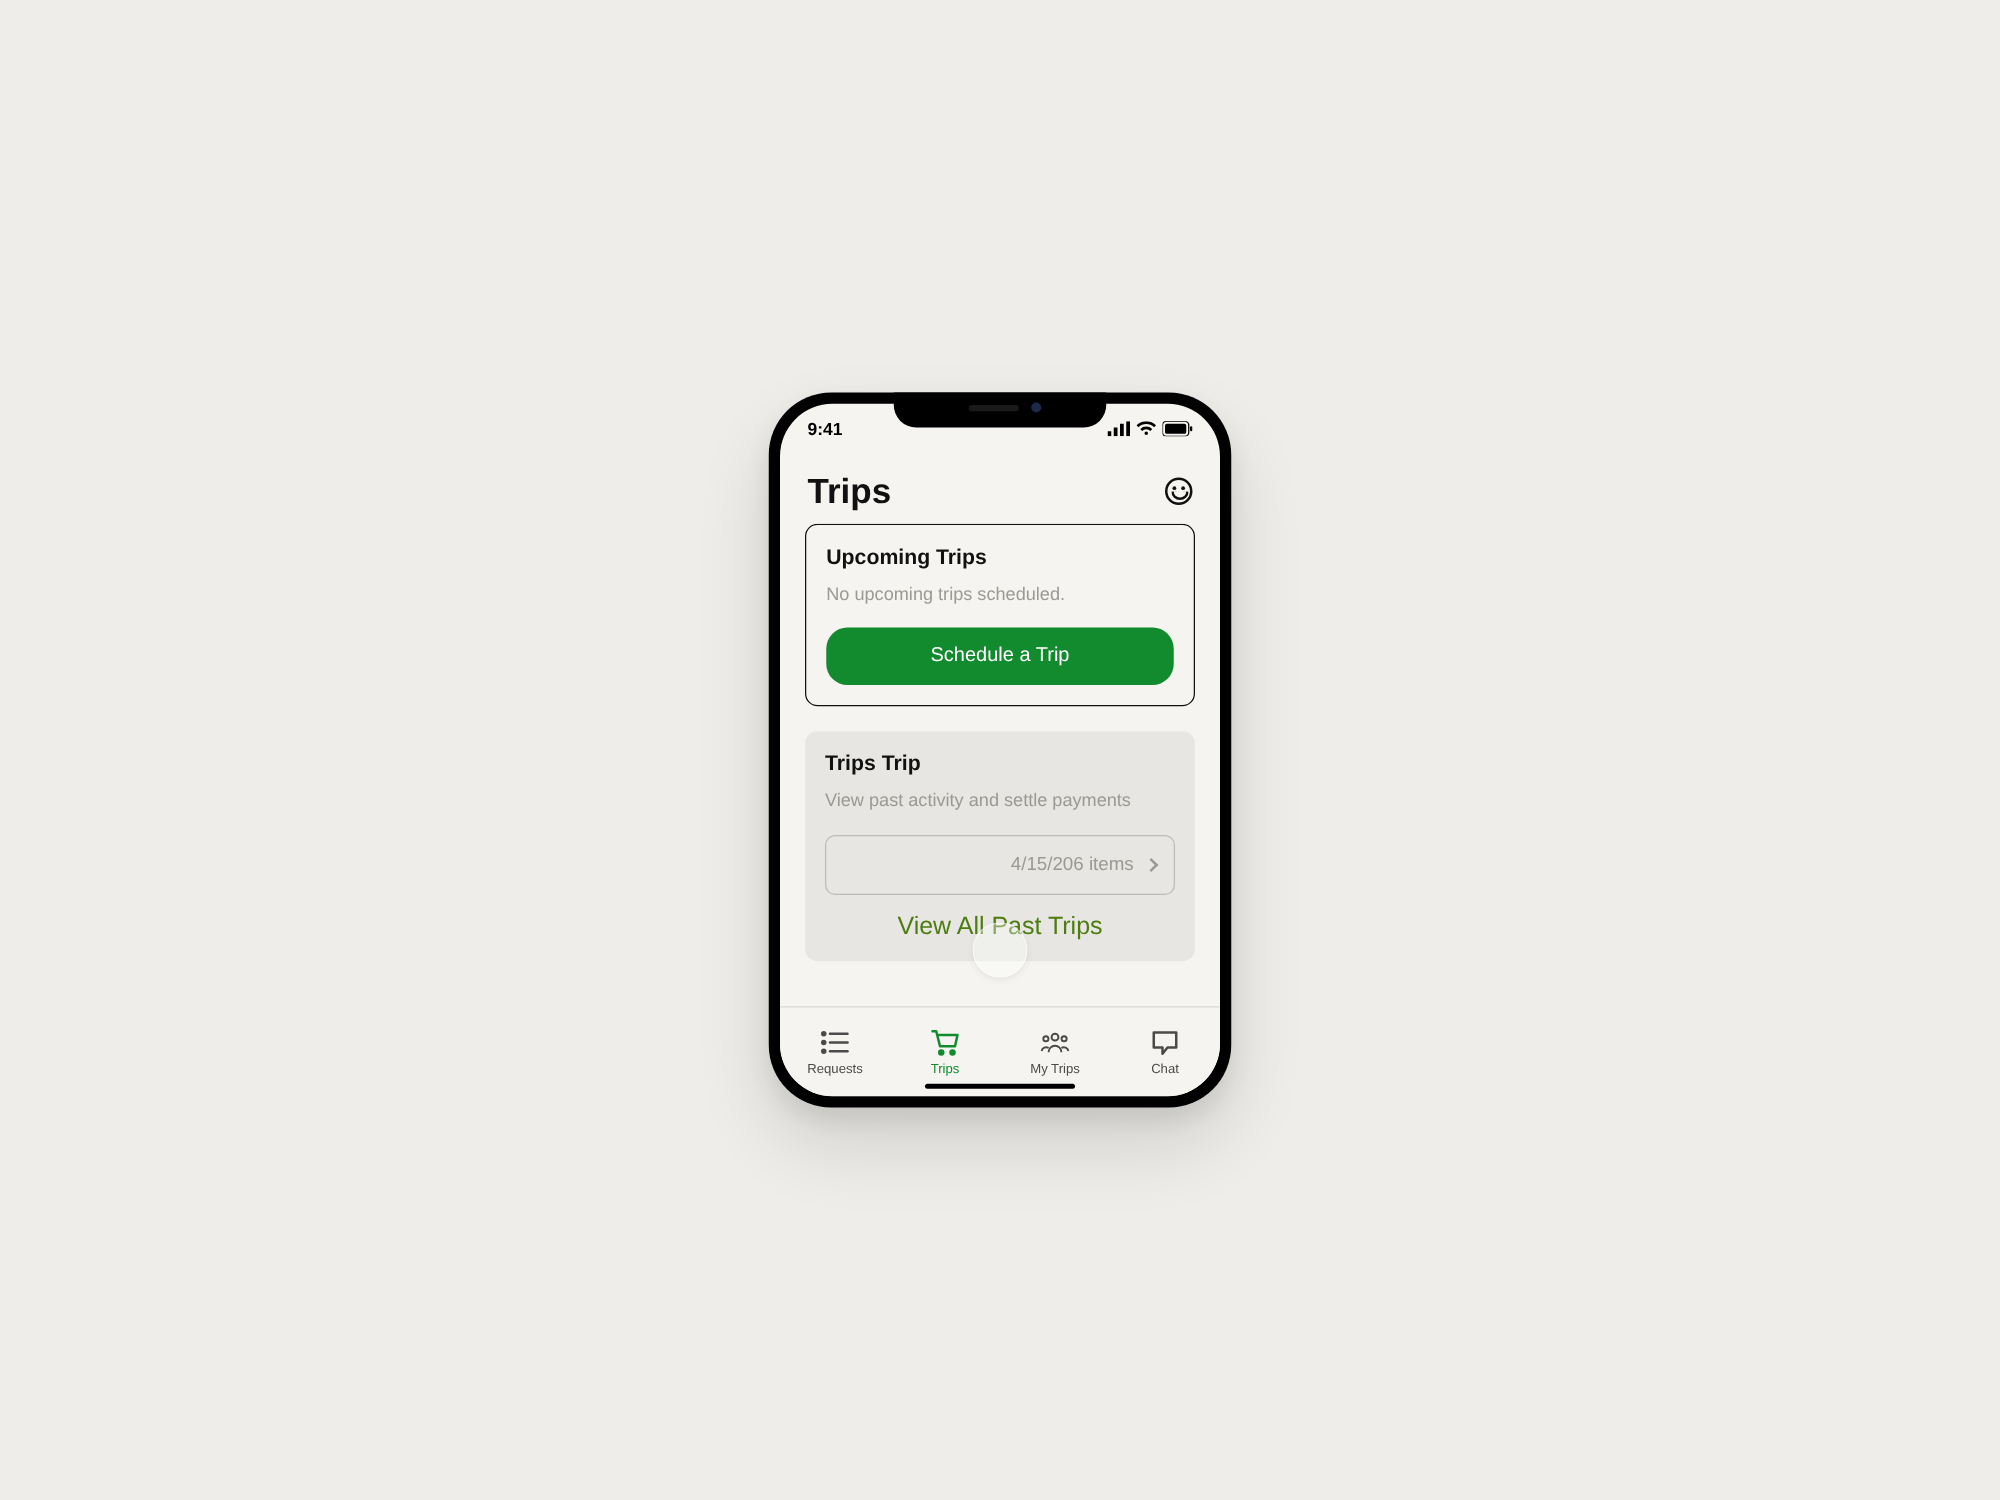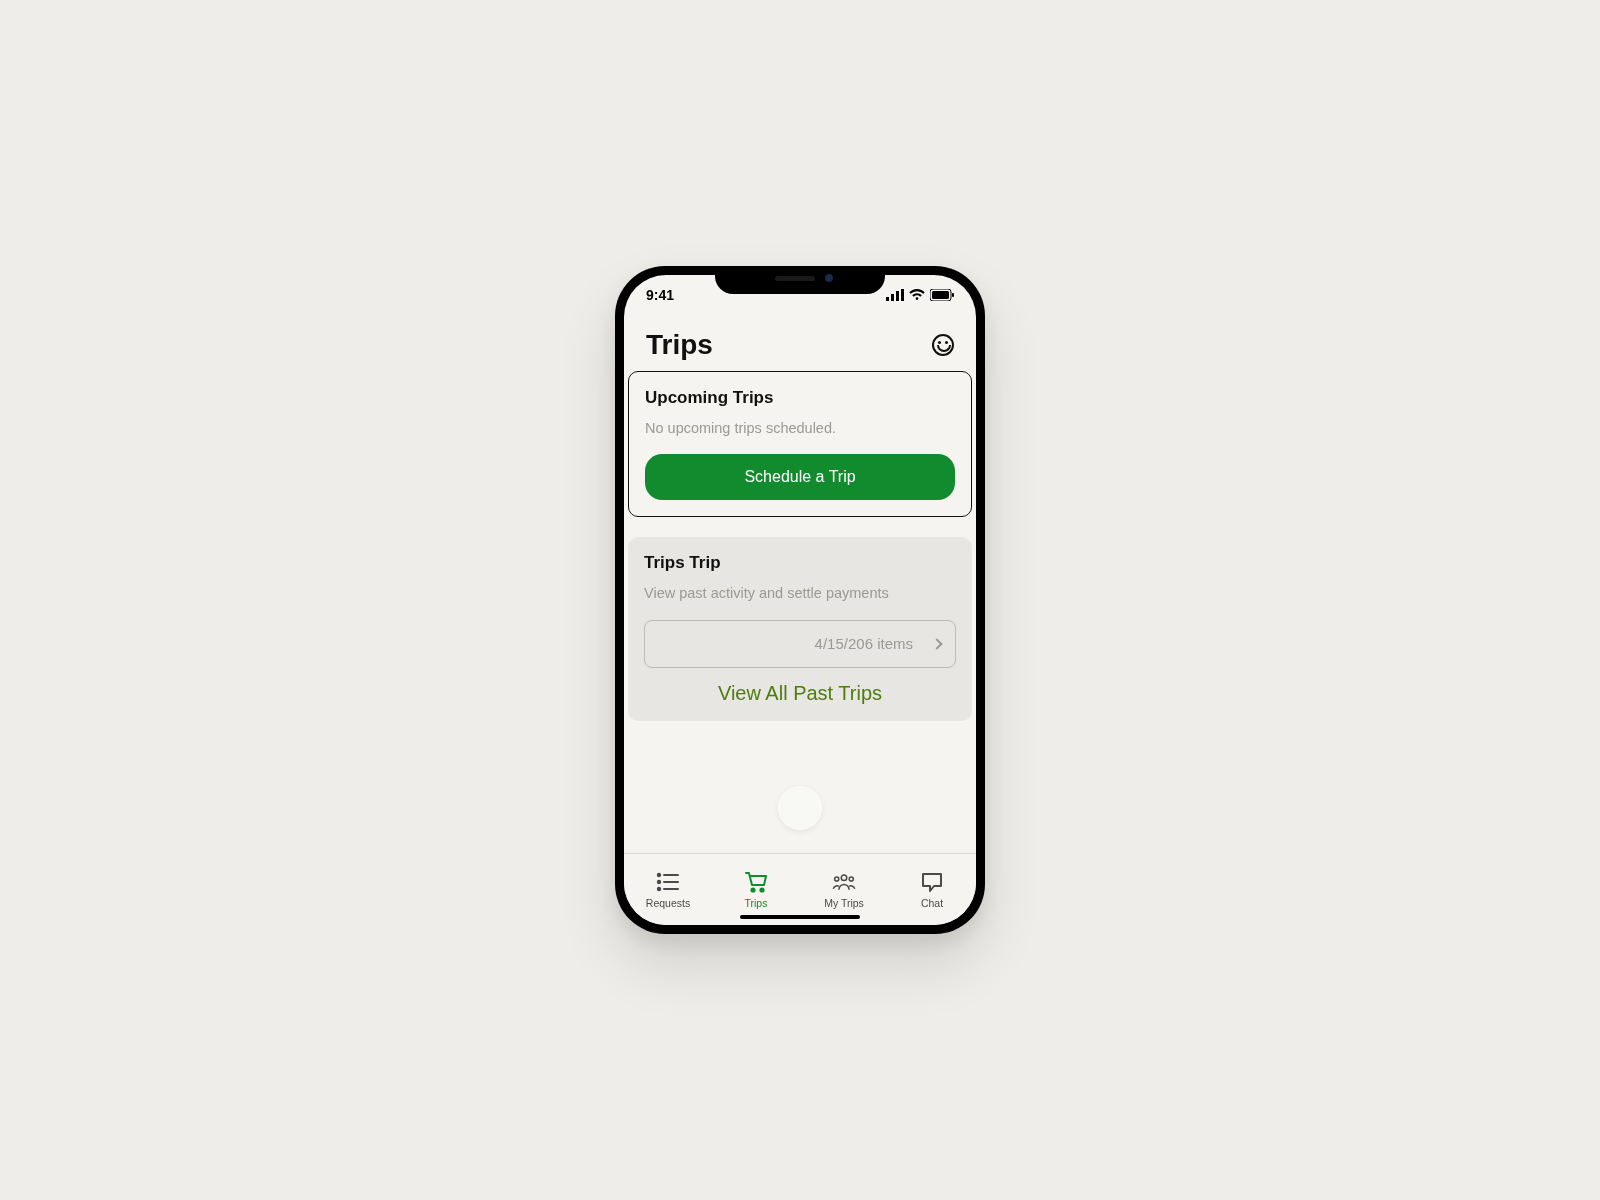--- a/index.html
+++ b/index.html
@@ -8,21 +8,21 @@
     background: #eeede9;
     font-family: -apple-system, BlinkMacSystemFont, "Helvetica Neue", Arial, sans-serif;
     display: flex;
     align-items: center;
     justify-content: center;
     width: 1600px;
     height: 1200px;
   }
   .phone {
     width: 370px;
-    height: 668px;
+    height: 572px;
     background: #000;
     border-radius: 50px;
     padding: 9px;
     position: relative;
     box-shadow: 0 30px 60px rgba(0,0,0,0.12), 0 10px 20px rgba(0,0,0,0.08);
   }
   .screen {
     width: 100%;
     height: 100%;
     background: #f5f4f0;
@@ -97,21 +97,21 @@
   .smiley::after {
     width:10px; height:5px;
     border:2px solid #111;
     border-top:none;
     border-radius:0 0 10px 10px;
     background:transparent;
     top:9px; left:3px;
   }
   .content {
     flex:1;
-    padding: 0 4px;
+    padding: 0 20px;
     overflow:hidden;
   }
   .card {
     border-radius:10px;
     padding:16px;
     margin-bottom:20px;
   }
   .card-upcoming {
     background:#f5f4f0;
     border:1.5px solid #111;
@@ -148,21 +148,21 @@
     justify-content:flex-end;
     border:1.5px solid #bcbbb6;
     border-radius:8px;
     height:48px;
     padding:0 14px;
     color:#9a9a95;
     font-size:15px;
     margin-bottom:14px;
     cursor:pointer;
   }
-  .trip-row .right { display:flex; align-items:center; gap:20px; }
+  .trip-row .right { display:flex; align-items:center; gap:10px; }
   .chev {
     width:8px; height:8px;
     border-right:2px solid #9a9a95;
     border-bottom:2px solid #9a9a95;
     transform:rotate(-45deg);
   }
   .link-all {
     text-align:center;
     font-size:20px;
     font-weight:500;

